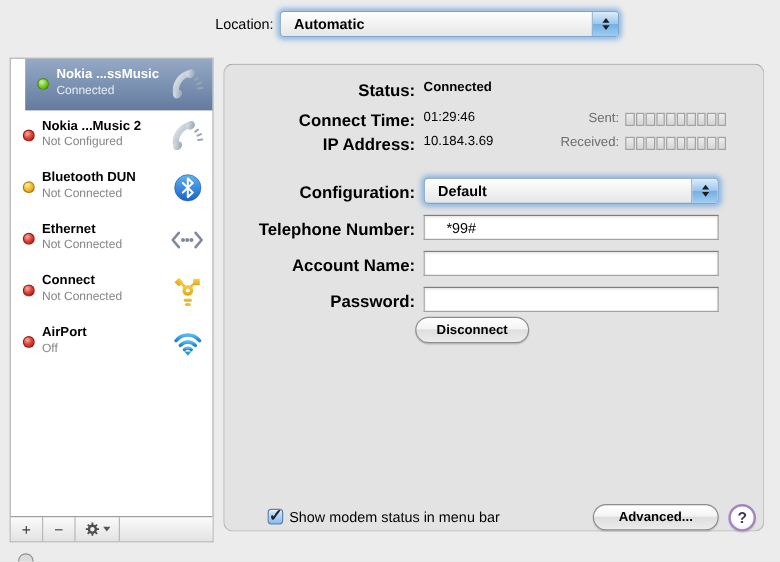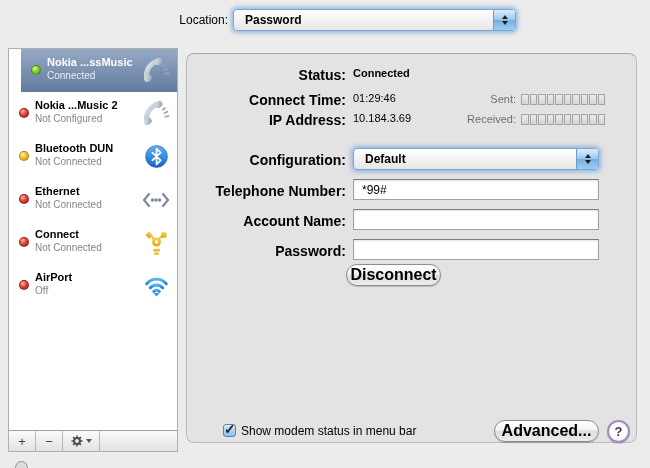--- a/index.html
+++ b/index.html
@@ -64,30 +64,30 @@
   .fl{position:absolute;left:0;width:159px;text-align:right;font-size:14px;color:#000;white-space:nowrap;font-weight:bold;}
   .fv{position:absolute;left:166px;font-size:11px;color:#000;white-space:nowrap;}
   .bold{font-weight:bold;}
   .ml{position:absolute;left:249px;width:80px;text-align:right;font-size:11px;color:#6e6e6e;}
   .meter{position:absolute;left:334px;display:flex;gap:1px;}
   .meter span{width:5.5px;height:9px;box-sizing:content-box;border:1px solid #a2a2a2;background:linear-gradient(#ececec,#d5d5d5);}
   .cfg-popup{left:166px;top:94px;width:246px;}
   .tf{
     position:absolute;left:166px;width:246px;height:21px;box-sizing:border-box;
     border:1px solid #a2a2a2;border-top-color:#7e7e7e;background:#fff;
-    font-family:"Liberation Sans",sans-serif;font-size:12px;color:#000;padding:0 8px;outline:none;
+    font-family:"Liberation Sans",sans-serif;font-size:12px;color:#000;padding:0 18px;outline:none;
     box-shadow:inset 0 1px 2px rgba(0,0,0,.12);
   }
   .pill-btn{
     position:absolute;height:22px;box-sizing:border-box;border-radius:11px;
     border:1px solid #8d8d8d;
     background:linear-gradient(#ffffff,#f4f4f4 45%,#dedede 50%,#ececec);
     box-shadow:0 1px 1px rgba(0,0,0,.18);
     display:flex;align-items:center;justify-content:center;
-    font-size:16px;font-weight:bold;color:#000;cursor:default;
+    font-size:11px;font-weight:bold;color:#000;cursor:default;
   }
   .disconnect-btn{left:159px;top:210px;width:95px;}
   .advanced-btn{left:307px;top:366px;width:105px;}
   .cb{
     position:absolute;left:36px;top:370px;width:13px;height:13px;box-sizing:border-box;
     border:1px solid #5e82a8;border-radius:3px;
     background:linear-gradient(#d3e8fa,#8dbdec);
     box-shadow:inset 0 1px 1px rgba(255,255,255,.7);
   }
   .cb .check{display:none;position:absolute;left:0px;top:-4px;font-size:14px;font-weight:bold;color:#1c2430;}
@@ -124,21 +124,21 @@
     </linearGradient>
     <linearGradient id="wifiGrad" x1="0" y1="0" x2="0" y2="1">
       <stop offset="0" stop-color="#54b7f2"></stop>
         <stop offset="1" stop-color="#1f86cc"></stop>
     </linearGradient>
   </defs>
 </svg>
 
 <div class="loc-label">Location:</div>
 <div class="aqua-popup loc-popup">
-  <span>Password</span>
+  <span>Automatic</span>
   <span class="stepper">
     <span class="tri-up"></span>
       <span class="tri-down"></span>
   </span>
 </div>
 
 <div class="sidebar">
 
   <div class="service-row selected">
     <span class="dot dot-green"></span>

